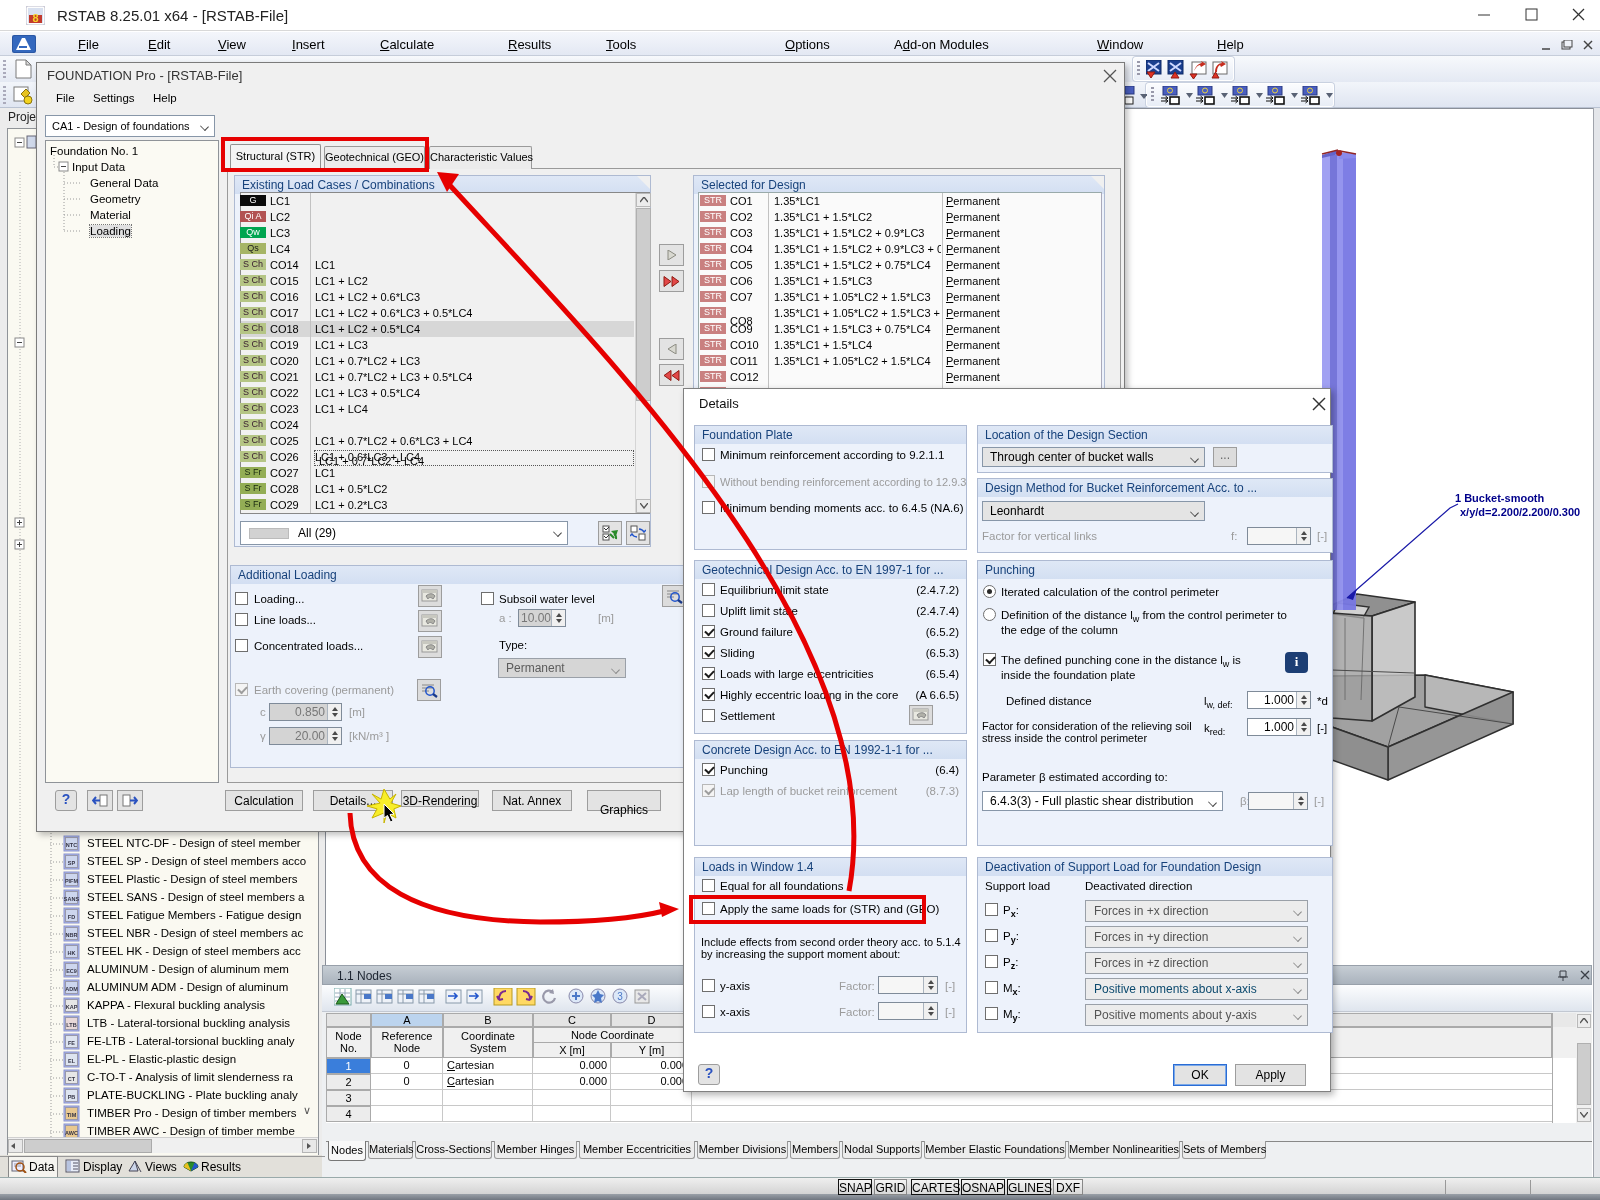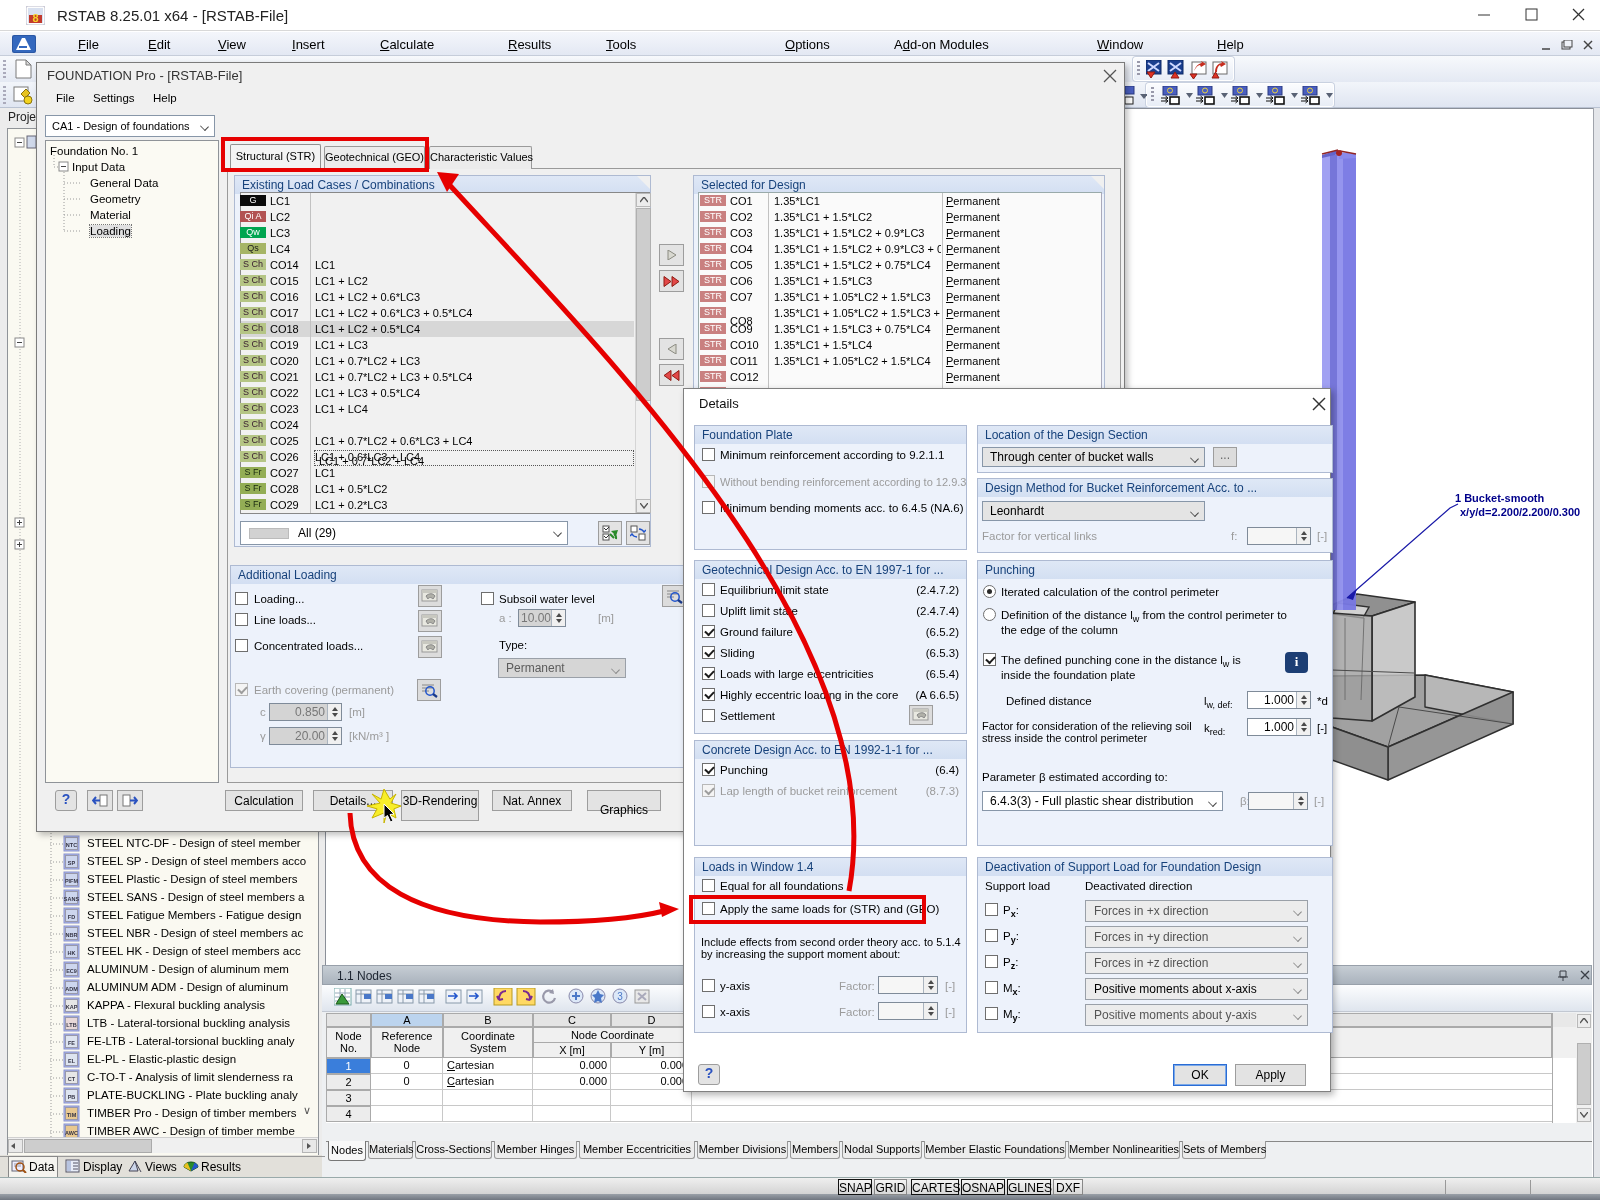--- a/index.html
+++ b/index.html
@@ -831,21 +831,21 @@
   <div class="btn" style="left:50px;top:727px;width:26px;height:21px;"><svg width="16" height="13" style="margin-top:3px;">
         <rect x="8" y="1" width="7" height="11" fill="#fff" stroke="#777"></rect>
         <path d="M8 6.5 L1 6.5 M4 3 L1 6.5 L4 10" stroke="#2a52c0" stroke-width="2" fill="none"></path>
       </svg></div>
   <div class="btn" style="left:80px;top:727px;width:26px;height:21px;"><svg width="16" height="13" style="margin-top:3px;">
         <rect x="1" y="1" width="7" height="11" fill="#fff" stroke="#777"></rect>
         <path d="M8 6.5 L15 6.5 M12 3 L15 6.5 L12 10" stroke="#2a52c0" stroke-width="2" fill="none"></path>
       </svg></div>
   <div class="btn" style="left:188px;top:727px;width:78px;height:21px;padding-top:3px;">Calculation</div>
   <div class="btn" style="left:276px;top:727px;width:80px;height:21px;padding-top:3px;">Details...</div>
-  <div class="btn" style="left:364px;top:727px;width:78px;height:31px;padding-top:3px;">3D-Rendering</div>
+  <div class="btn" style="left:364px;top:727px;width:78px;height:17px;padding-top:3px;">3D-Rendering</div>
   <div class="btn" style="left:455px;top:727px;width:80px;height:21px;padding-top:3px;">Nat. Annex</div>
   <div class="btn" style="left:550px;top:727px;width:74px;height:21px;padding-top:12px;">Graphics</div>
 </div>
 
 <div class="abs" id="ddialog" style="left:683px;top:388px;width:648px;height:704px;background:#ffffff;border:1px solid #808080;box-shadow:3px 3px 7px rgba(0,0,0,0.3);z-index:10;font-size:11.5px;">
   <div class="abs" style="left:15px;top:7px;font-size:13px;color:#111;">Details</div>
   <svg class="abs" style="left:628px;top:8px;" width="14" height="14">
     <line x1="1" y1="1" x2="13" y2="13" stroke="#333" stroke-width="1.4"></line>
     <line x1="13" y1="1" x2="1" y2="13" stroke="#333" stroke-width="1.4"></line>
   </svg>
@@ -972,21 +972,21 @@
     <div class="abs" style="left:319px;top:515px;">P<sub><b>x</b></sub>:</div>
     <div class="combo dis" style="left:401px;top:511px;width:223px;height:22px;padding:3px 0 0 8px;background:#ececec;color:#555;">Forces in +x direction<span class="cv" style="background:#ececec;"></span></div>
     <div class="cb" style="left:301px;top:540px;"></div>
     <div class="abs" style="left:319px;top:541px;">P<sub><b>y</b></sub>:</div>
     <div class="combo dis" style="left:401px;top:537px;width:223px;height:22px;padding:3px 0 0 8px;background:#ececec;color:#555;">Forces in +y direction<span class="cv" style="background:#ececec;"></span></div>
     <div class="cb" style="left:301px;top:566px;"></div>
     <div class="abs" style="left:319px;top:567px;">P<sub><b>z</b></sub>:</div>
     <div class="combo dis" style="left:401px;top:563px;width:223px;height:22px;padding:3px 0 0 8px;background:#ececec;color:#555;">Forces in +z direction<span class="cv" style="background:#ececec;"></span></div>
     <div class="cb" style="left:301px;top:592px;"></div>
     <div class="abs" style="left:319px;top:593px;">M<sub><b>x</b></sub>:</div>
-    <div class="combo dis" style="left:401px;top:589px;width:223px;height:22px;padding:3px 0 0 8px;background:#ececec;color:#000000;">Positive moments about x-axis<span class="cv" style="background:#ececec;"></span></div>
+    <div class="combo dis" style="left:401px;top:589px;width:223px;height:22px;padding:3px 0 0 8px;background:#ececec;color:#0c4a6e;">Positive moments about x-axis<span class="cv" style="background:#ececec;"></span></div>
     <div class="cb" style="left:301px;top:618px;"></div>
     <div class="abs" style="left:319px;top:619px;">M<sub><b>y</b></sub>:</div>
     <div class="combo dis" style="left:401px;top:615px;width:223px;height:22px;padding:3px 0 0 8px;background:#ececec;color:#555;">Positive moments about y-axis<span class="cv" style="background:#ececec;"></span></div>
   <div class="btn" style="left:14px;top:675px;width:22px;height:21px;border-radius:3px;"><span style="color:#2a52c0;font-weight:bold;font-size:14px;">?</span></div>
   <div class="btn" style="left:489px;top:675px;width:54px;height:22px;padding-top:3px;border:1px solid #2a6cd4;box-shadow:inset 0 0 0 1px #7aa8e8;">OK</div>
   <div class="btn" style="left:551px;top:675px;width:71px;height:22px;padding-top:3px;">Apply</div>
 </div>
 
 <svg class="abs" id="annot" style="left:0;top:0;z-index:30;pointer-events:none;" width="1600" height="1200">
   <rect x="223" y="139" width="204" height="31" fill="none" stroke="#e60000" stroke-width="4"></rect>

